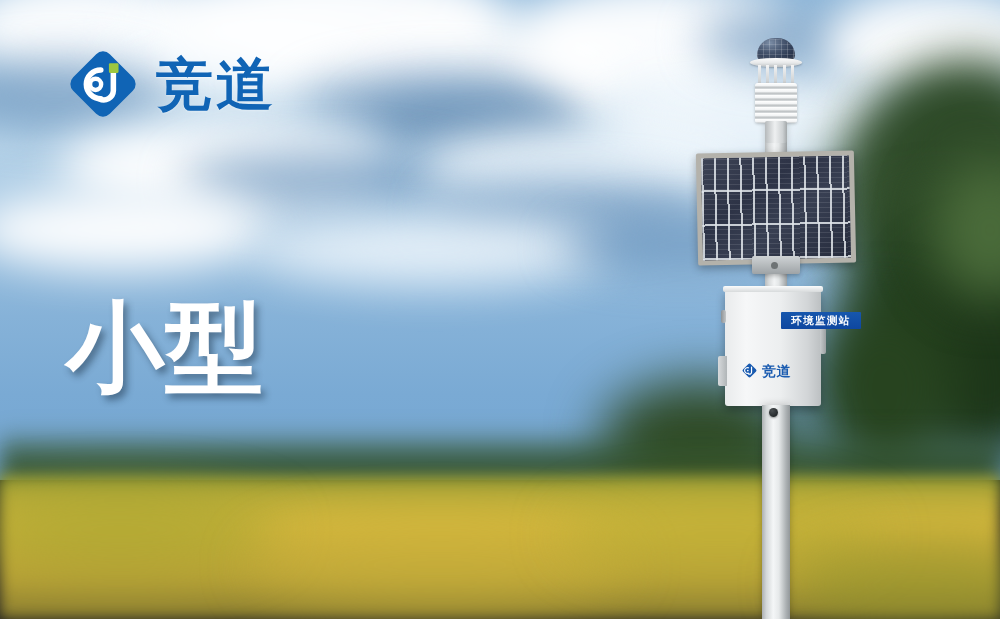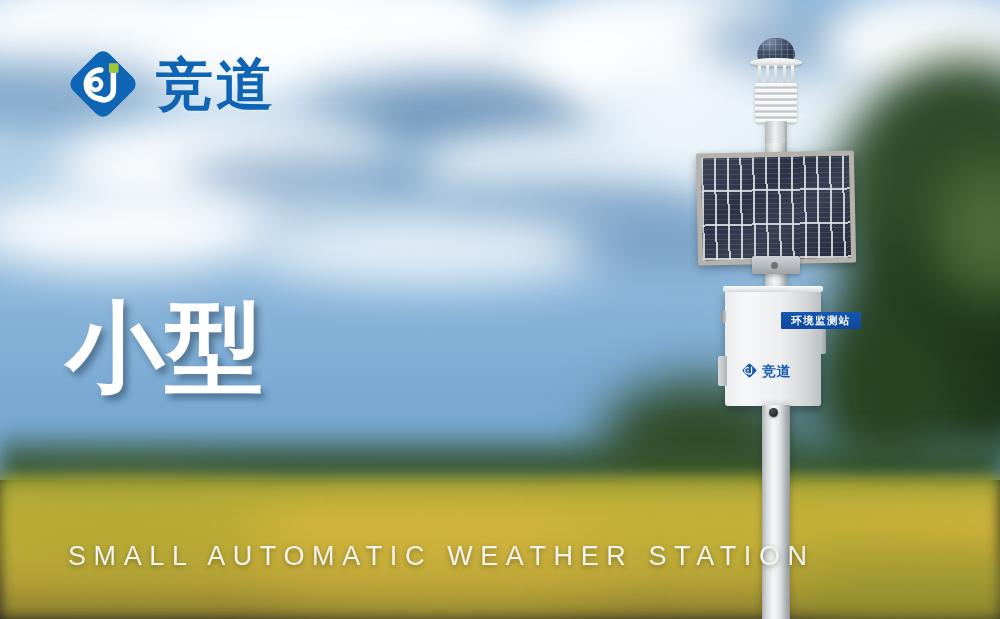--- a/index.html
+++ b/index.html
@@ -423,15 +423,14 @@
         <rect x="58" y="22" width="13" height="13" rx="1.5" fill="#9dc73f"></rect>
       </svg>
     </span>
     <span class="logo-text">竞道</span>
   </div>
 
   <div class="headline">
     <div class="hl-line hl-1">小型</div>
   </div>
 
-  <div class="subtitle">SMALL AUTOMATIC WEATHER STATION</div>
 
 </div>
 
 </body></html>

